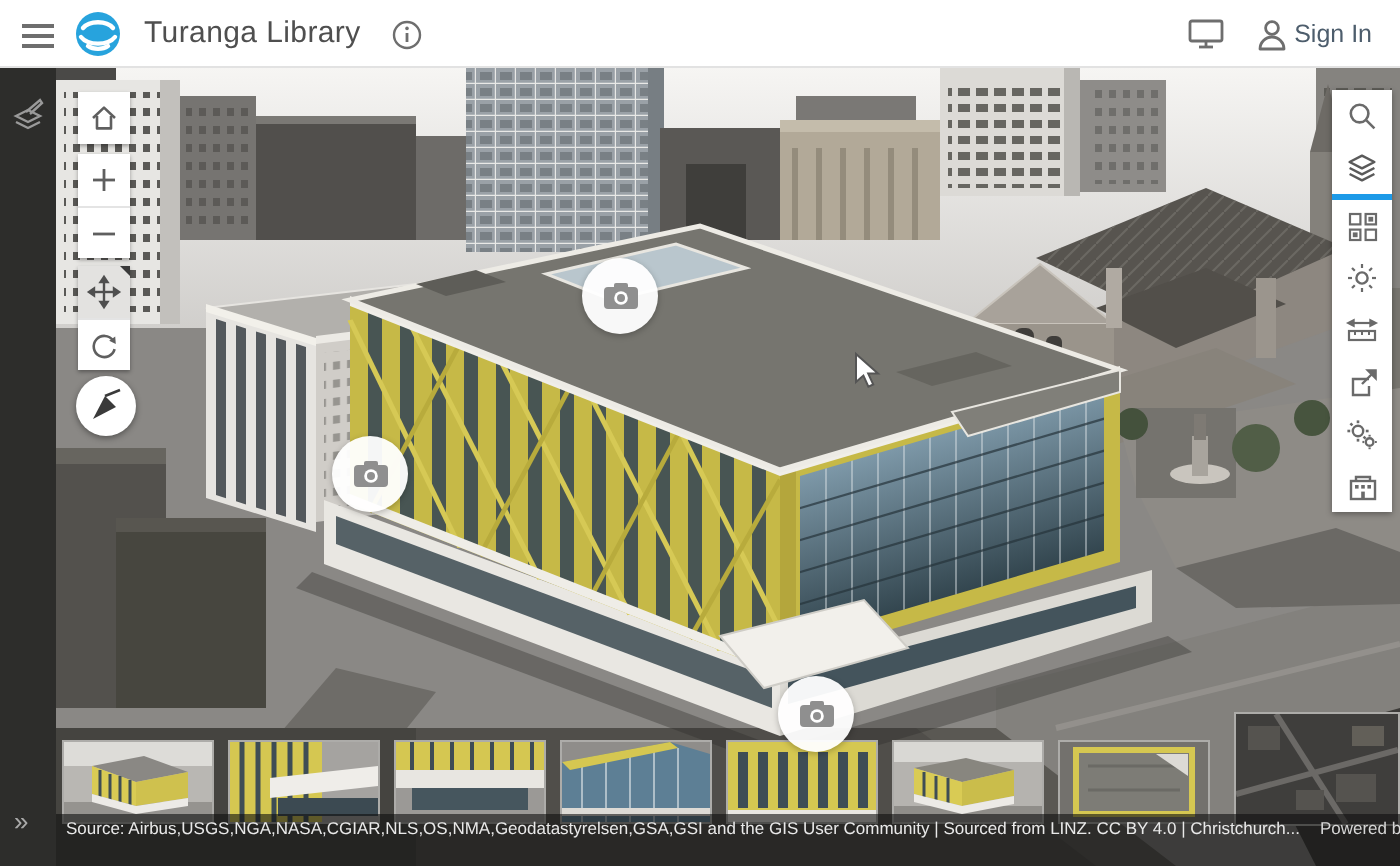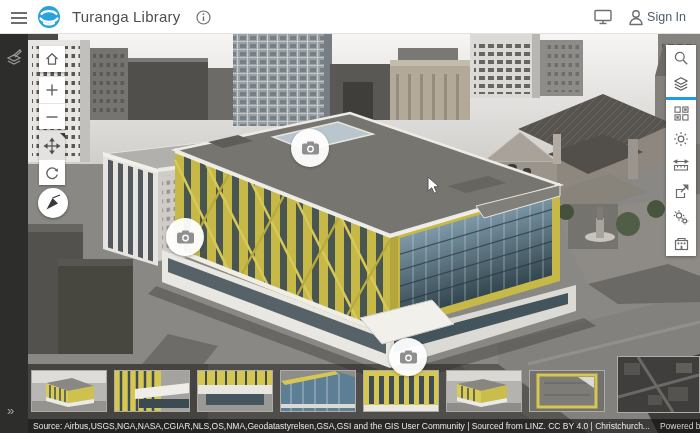--- a/index.html
+++ b/index.html
@@ -44,21 +44,21 @@
   .active-line{height:3px;width:30px;}
   
   .cam{position:absolute;width:38px;height:38px;border-radius:50%;background:rgba(255,255,255,.95);
        z-index:4;display:flex;align-items:center;justify-content:center;cursor:pointer;
        box-shadow:0 1px 3px rgba(0,0,0,.25);}
   
   .thumb{position:absolute;top:370px;width:76px;height:42px;z-index:3;cursor:pointer;
          border:1px solid rgba(255,255,255,.28);background:#8e8c88;overflow:hidden;}
   .thumb svg{display:block;}
   
-  .attrib{position:absolute;left:28px;right:0;bottom:0;height:14px;z-index:7;
+  .attrib{position:absolute;left:28px;right:0;bottom:0;height:26px;z-index:7;
           background:rgba(15,15,15,.6);color:#e9e9e9;font-size:8.5px;line-height:14px;
           padding:0 5px;white-space:nowrap;overflow:hidden;display:flex;justify-content:space-between;}
   .attrib .pwr{color:#d6d6d6;margin-left:10px;flex:none;}
   
   .cursor{position:absolute;left:427px;top:176px;z-index:12;pointer-events:none;}
   svg{overflow:visible;}
 </style>
 </head>
 <body>
 

